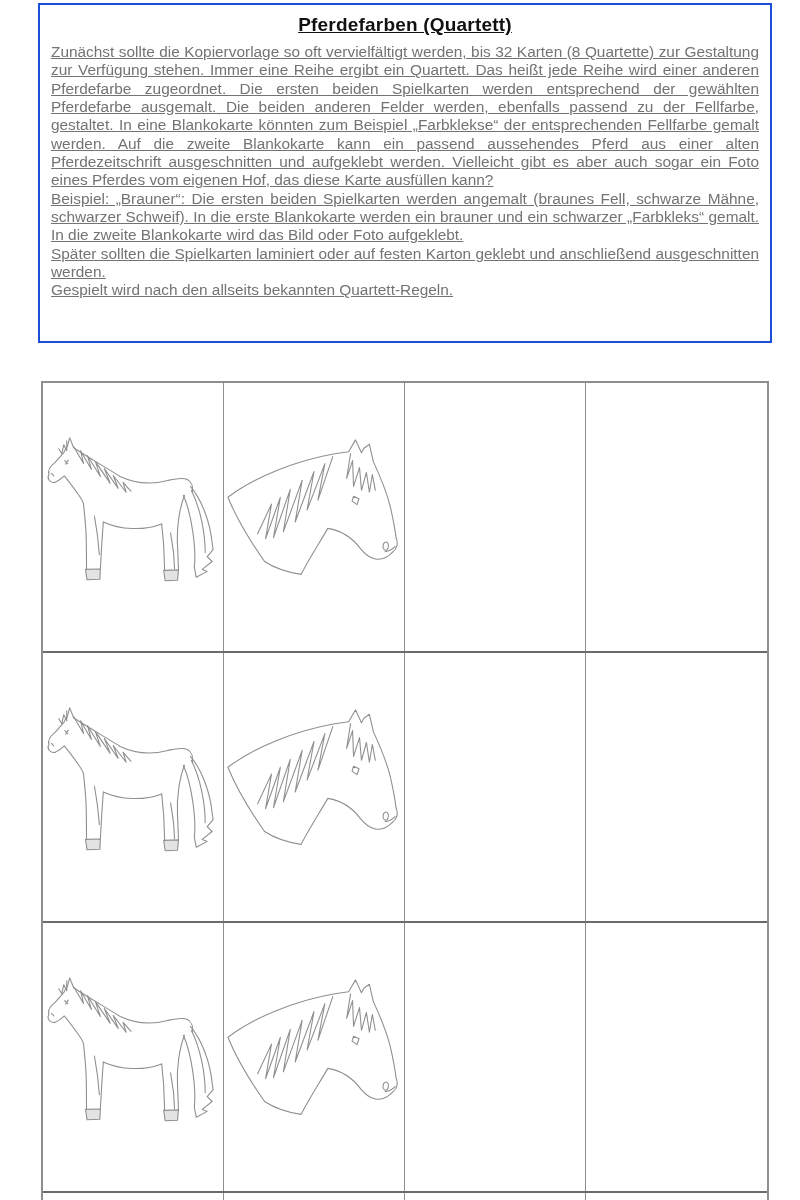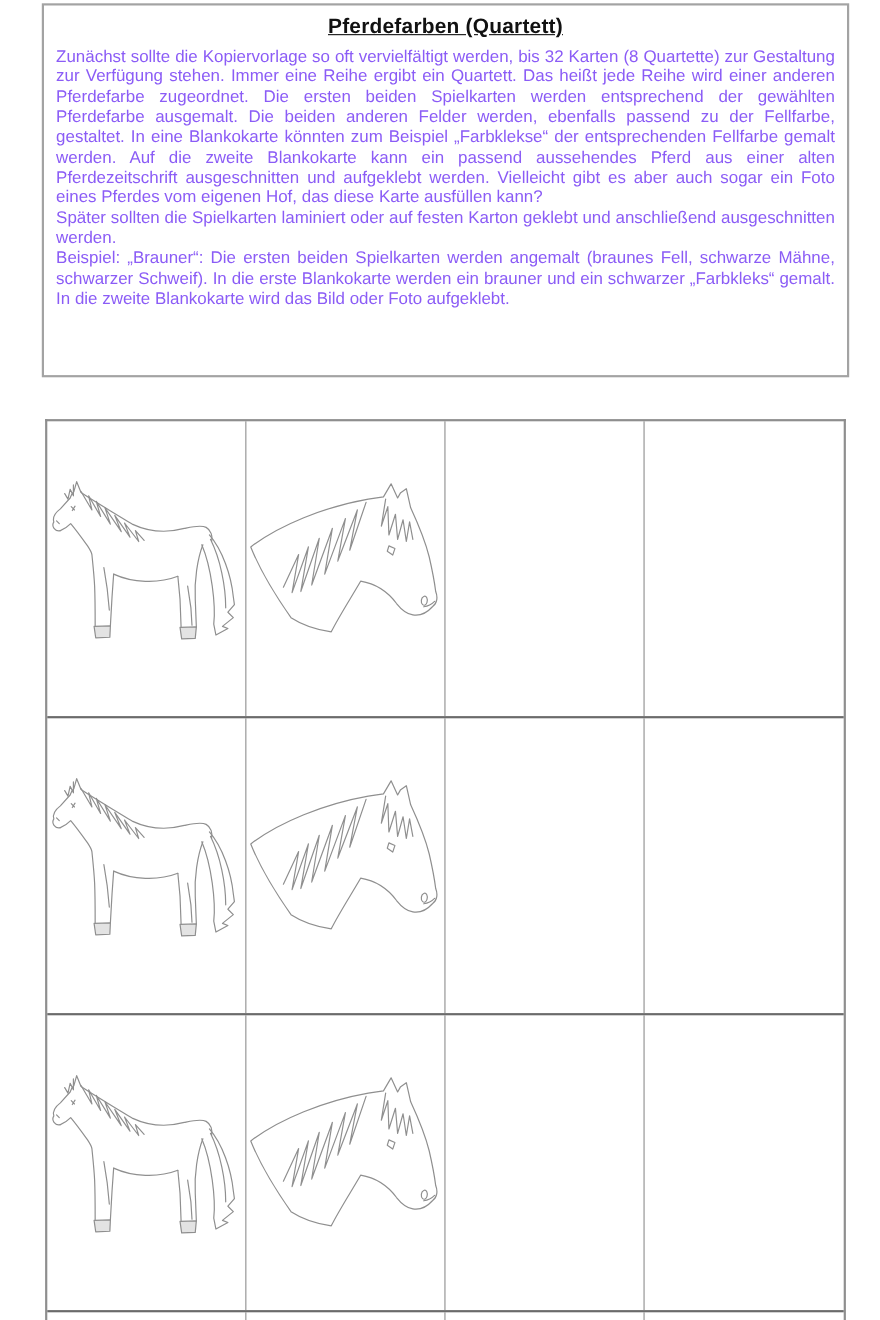--- a/index.html
+++ b/index.html
@@ -16,39 +16,40 @@
   }
 
   
   .text-box {
     position: absolute;
     left: 38px;
     top: 3px;
     width: 734px;
     height: 340px;
     box-sizing: border-box;
-    border: 2px solid #a3a3a3;
+    border: 2px solid #1d4ed8;
     padding: 8px 11px 0 11px;
     background: #ffffff;
   }
   .doc-title {
     text-align: center;
     font-size: 19px;
     font-weight: bold;
     text-decoration: underline;
     color: #111111;
     margin: 1px 0 7px 0;
     letter-spacing: 0.2px;
   }
   .text-box p {
     margin: 0;
     font-size: 15.4px;
     line-height: 18.35px;
     text-align: justify;
-    color: #8b5cf6;
+    color: #737373;
+    text-decoration: underline;
   }
 
   
   .card-table {
     position: absolute;
     left: 41px;
     top: 381px;
     width: 728px;
     box-sizing: border-box;
     border: 2px solid #8e8e8e;
@@ -135,22 +136,23 @@
 
         <path d="M173,164 C170,167 166.5,168.5 163,169"></path>
       </g>
     </symbol>
   </defs>
 </svg>
 
 <div class="text-box">
   <div class="doc-title">Pferdefarben (Quartett)</div>
   <p>Zunächst sollte die Kopiervorlage so oft vervielfältigt werden, bis 32 Karten (8 Quartette) zur Gestaltung zur Verfügung stehen. Immer eine Reihe ergibt ein Quartett. Das heißt jede Reihe wird einer anderen Pferdefarbe zugeordnet. Die ersten beiden Spielkarten werden entsprechend der gewählten Pferdefarbe ausgemalt. Die beiden anderen Felder werden, ebenfalls passend zu der Fellfarbe, gestaltet. In eine Blankokarte könnten zum Beispiel „Farbklekse“ der entsprechenden Fellfarbe gemalt werden. Auf die zweite Blankokarte kann ein passend aussehendes Pferd aus einer alten Pferdezeitschrift ausgeschnitten und aufgeklebt werden. Vielleicht gibt es aber auch sogar ein Foto eines Pferdes vom eigenen Hof, das diese Karte ausfüllen kann?</p>
+  <p>Beispiel: „Brauner“: Die ersten beiden Spielkarten werden angemalt (braunes Fell, schwarze Mähne, schwarzer Schweif). In die erste Blankokarte werden ein brauner und ein schwarzer „Farbkleks“ gemalt. In die zweite Blankokarte wird das Bild oder Foto aufgeklebt.</p>
   <p>Später sollten die Spielkarten laminiert oder auf festen Karton geklebt und anschließend ausgeschnitten werden.</p>
-  <p>Beispiel: „Brauner“: Die ersten beiden Spielkarten werden angemalt (braunes Fell, schwarze Mähne, schwarzer Schweif). In die erste Blankokarte werden ein brauner und ein schwarzer „Farbkleks“ gemalt. In die zweite Blankokarte wird das Bild oder Foto aufgeklebt.</p>
+  <p>Gespielt wird nach den allseits bekannten Quartett-Regeln.</p>
 </div>
 
 <div class="card-table">
 
   <div class="card-row">
     <div class="card-cell">
       <svg class="horse" viewBox="0 0 182 268">
           <use href="#horse-full"></use>
         </svg>
     </div>

